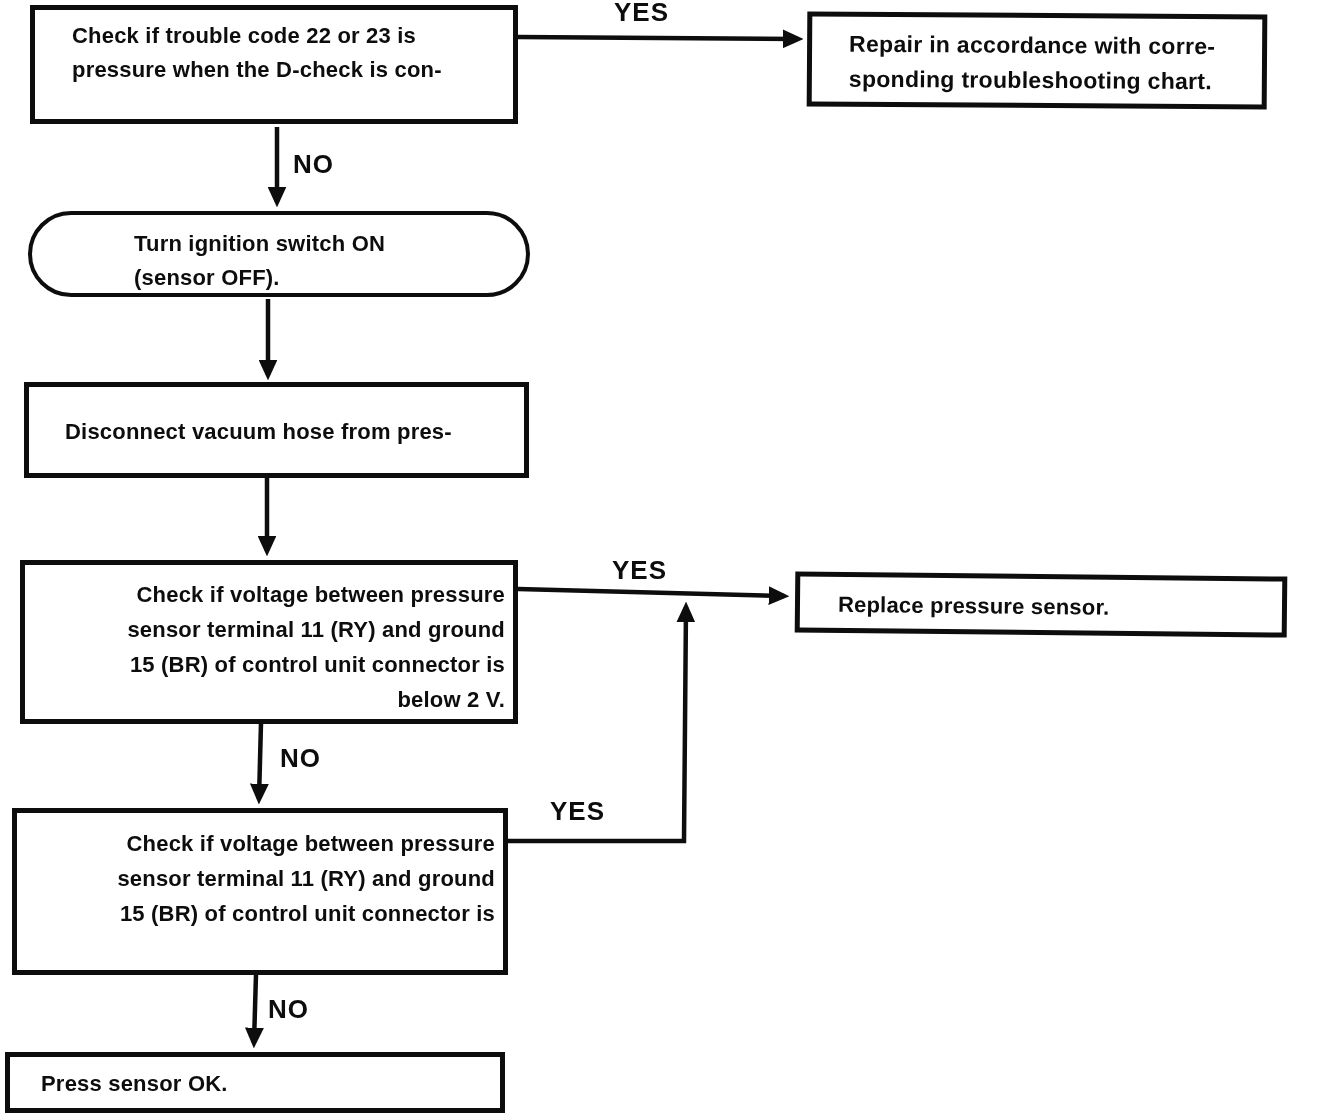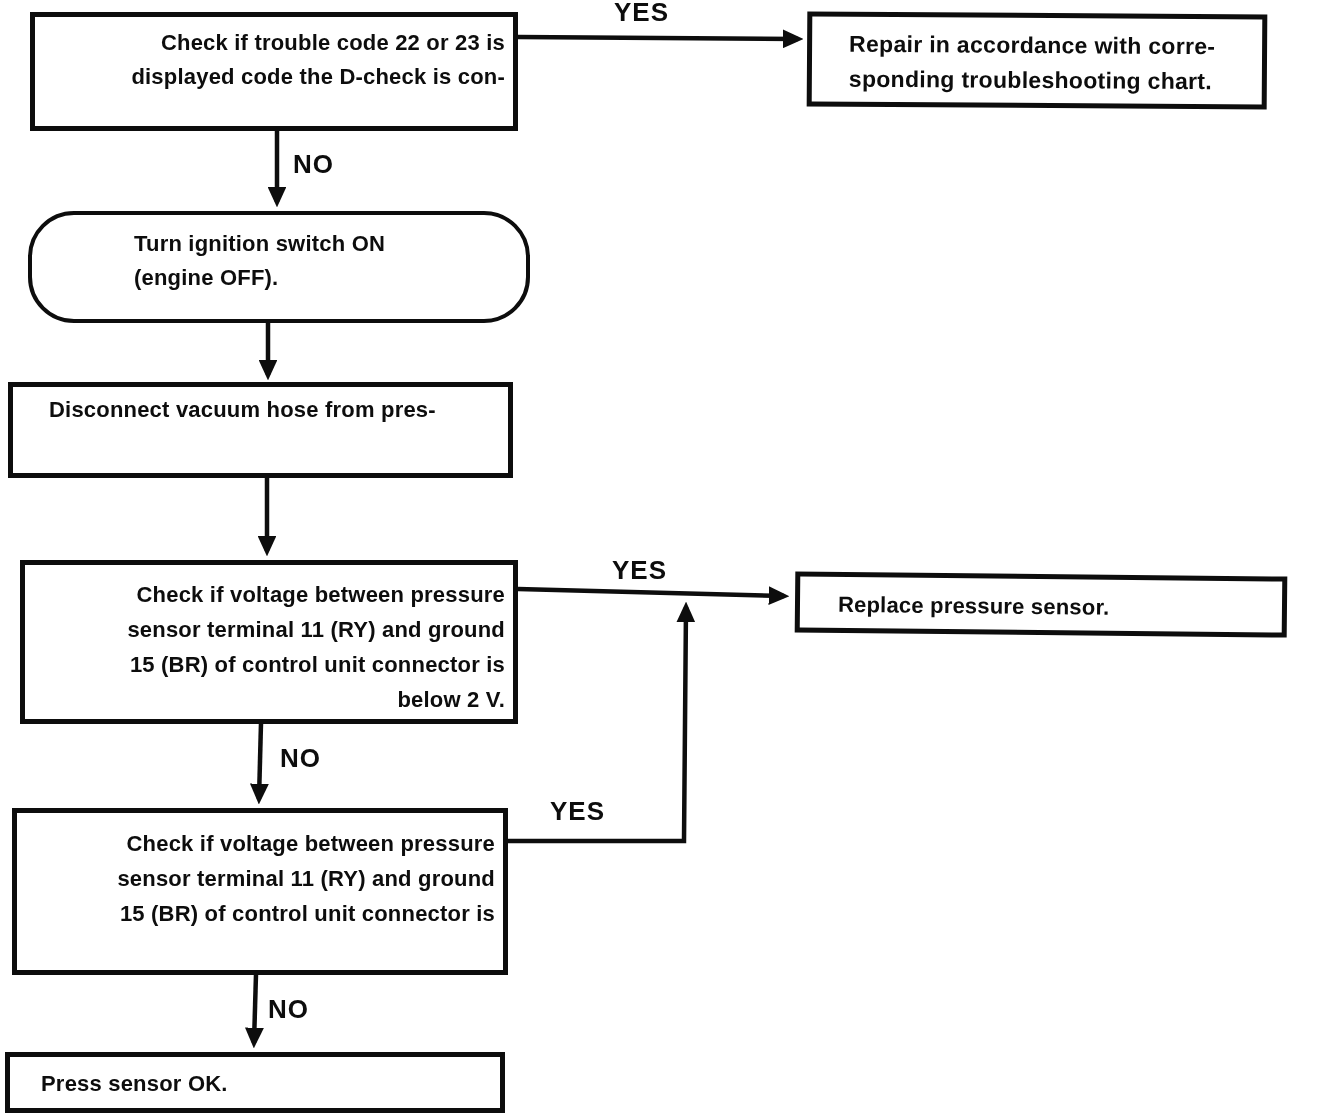--- a/index.html
+++ b/index.html
@@ -57,36 +57,36 @@
       <path d="M277 127 L277 202" marker-end="url(#arrow)"></path>
       <path d="M268 299 L268 375" marker-end="url(#arrow)"></path>
       <path d="M267 477 L267 551" marker-end="url(#arrow)"></path>
       <path d="M518 589 L784 596" marker-end="url(#arrow)"></path>
       <path d="M261 723 L259 799" marker-end="url(#arrow)"></path>
       <path d="M506 841 L684 841 L686 607" marker-end="url(#arrow)"></path>
       <path d="M256 974 L254 1043" marker-end="url(#arrow)"></path>
     </g>
   </svg>
 
-  <div class="node" style="left:30px; top:12px; width:488px; height:119px; padding:9px 8px 0 37px;text-align:right;">
+  <div class="node" style="left:30px; top:5px; width:488px; height:119px; padding:9px 8px 0 37px;">
     <div class="ln">Check if trouble code 22 or 23 is</div>
-    <div class="ln">displayed code the D-check is con-</div>
+    <div class="ln">pressure when the D-check is con-</div>
   </div>
 
   <div class="node bolder" style="left:807px; top:13px; width:460px; height:95px; padding:10px 6px 0 37px; transform:rotate(0.4deg);">
     <div class="ln">Repair in accordance with corre-</div>
     <div class="ln">sponding troubleshooting chart.</div>
   </div>
 
-  <div class="node stadium" style="left:28px; top:211px; width:502px; height:112px; padding:12px 8px 0 102px;">
+  <div class="node stadium" style="left:28px; top:211px; width:502px; height:86px; padding:12px 8px 0 102px;">
     <div class="ln">Turn ignition switch ON</div>
-    <div class="ln">(engine OFF).</div>
+    <div class="ln">(sensor OFF).</div>
   </div>
 
-  <div class="node" style="left:8px; top:382px; width:505px; height:96px; padding:6px 8px 0 36px;">
+  <div class="node" style="left:24px; top:382px; width:505px; height:96px; padding:28px 8px 0 36px;">
     <div class="ln">Disconnect vacuum hose from pres-</div>
   </div>
 
   <div class="node tall" style="left:20px; top:560px; width:498px; height:164px; padding:12px 8px 0 31px;">
     <div class="ln">Check if voltage between pressure</div>
     <div class="ln">sensor terminal 11 (RY) and ground</div>
     <div class="ln">15 (BR) of control unit connector is</div>
     <div class="ln">below 2 V.</div>
   </div>
 

